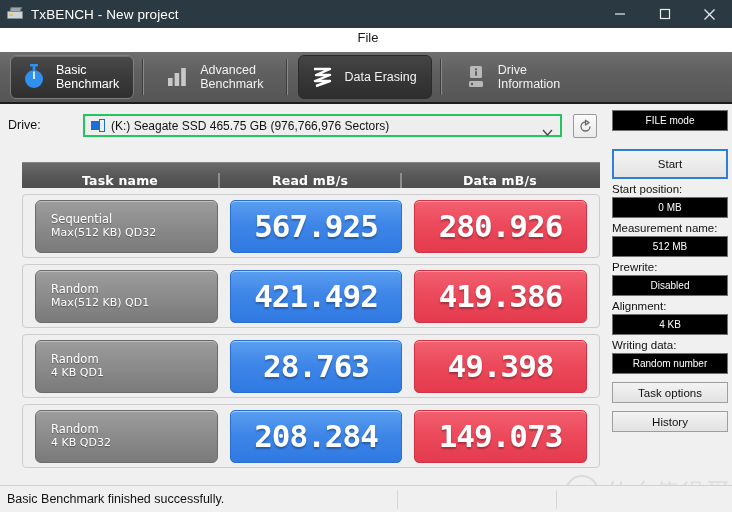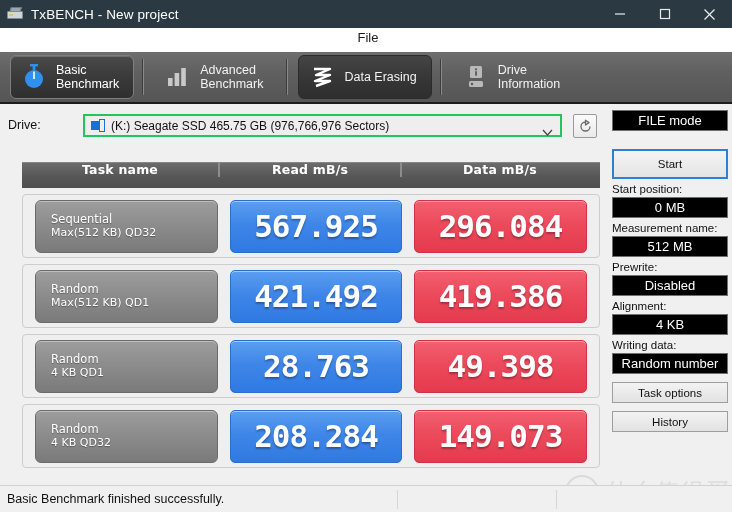--- a/index.html
+++ b/index.html
@@ -133,21 +133,21 @@
   }
 
   
   .results {
     position: absolute; left: 22px; top: 162px; width: 578px; height: 312px;
   }
   .res-header {
     display: flex; height: 26px;
     background: linear-gradient(#6d6d6d,#575757 55%,#4e4e4e);
     border-radius: 0;
-    align-items: flex-start;
+    align-items: flex-end;
     box-shadow: inset 0 1px 0 rgba(255,255,255,.18);
   }
   .res-header .hcell {
     color: #ffffff; font-size: 12.5px; font-weight: bold;
     text-align: center;
     font-family: "DejaVu Sans", sans-serif;
     letter-spacing: .2px;
   }
   .res-header .hcell.c1 { width: 196px; }
   .res-header .hcell.c2 { width: 182px; border-left: 2px solid #8d8d8d; }
@@ -199,21 +199,21 @@
     border: 1px solid #d33245;
     box-shadow: inset 0 1px 0 rgba(255,255,255,.40);
   }
 
   
   .side {
     position: absolute; left: 612px; top: 110px; width: 116px;
   }
   .side .blackbox {
     height: 21px; background: #000000; border: 1px solid #6f6f6f;
-    color: #ffffff; font-size: 13px;
+    color: #ffffff; font-size: 10px;
     display: flex; align-items: center; justify-content: center;
     white-space: nowrap;
   }
   .side .greybtn {
     height: 21px;
     background: linear-gradient(#f3f3f3,#e2e2e2);
     border: 1px solid #9e9e9e;
     color: #111; font-size: 11.5px;
     display: flex; align-items: center; justify-content: center;
     white-space: nowrap;
@@ -396,21 +396,21 @@
       <div class="hcell c2">Read mB/s</div>
       <div class="hcell c3">Data mB/s</div>
     </div>
 
     <div class="res-row">
       <div class="task-cell">
         <span class="task-l1">Sequential</span>
         <span class="task-l2">Max(512 KB) QD32</span>
       </div>
       <div class="val-cell val-read">567.925</div>
-      <div class="val-cell val-write">296.084</div>
+      <div class="val-cell val-write">280.926</div>
     </div>
 
     <div class="res-row">
       <div class="task-cell">
         <span class="task-l1">Random</span>
         <span class="task-l2">Max(512 KB) QD1</span>
       </div>
       <div class="val-cell val-read">421.492</div>
       <div class="val-cell val-write">419.386</div>
     </div>

